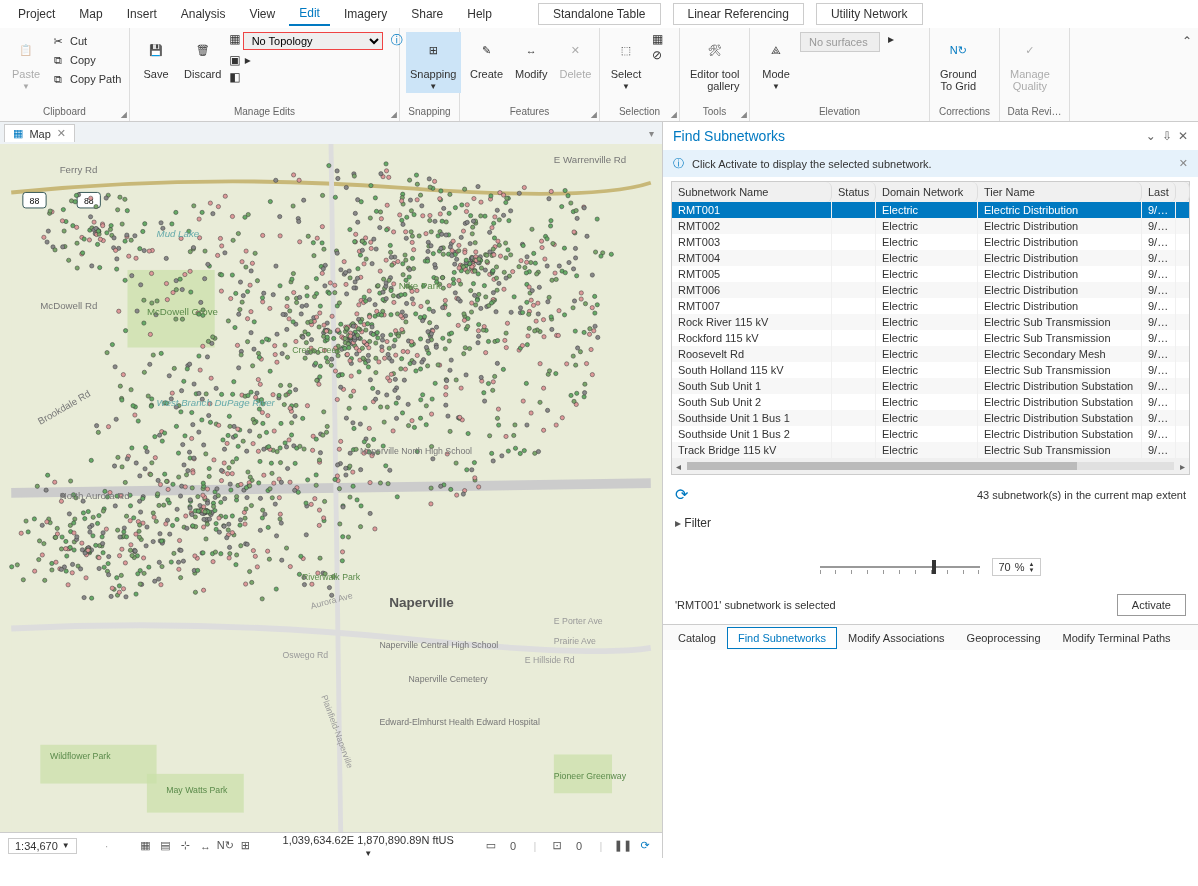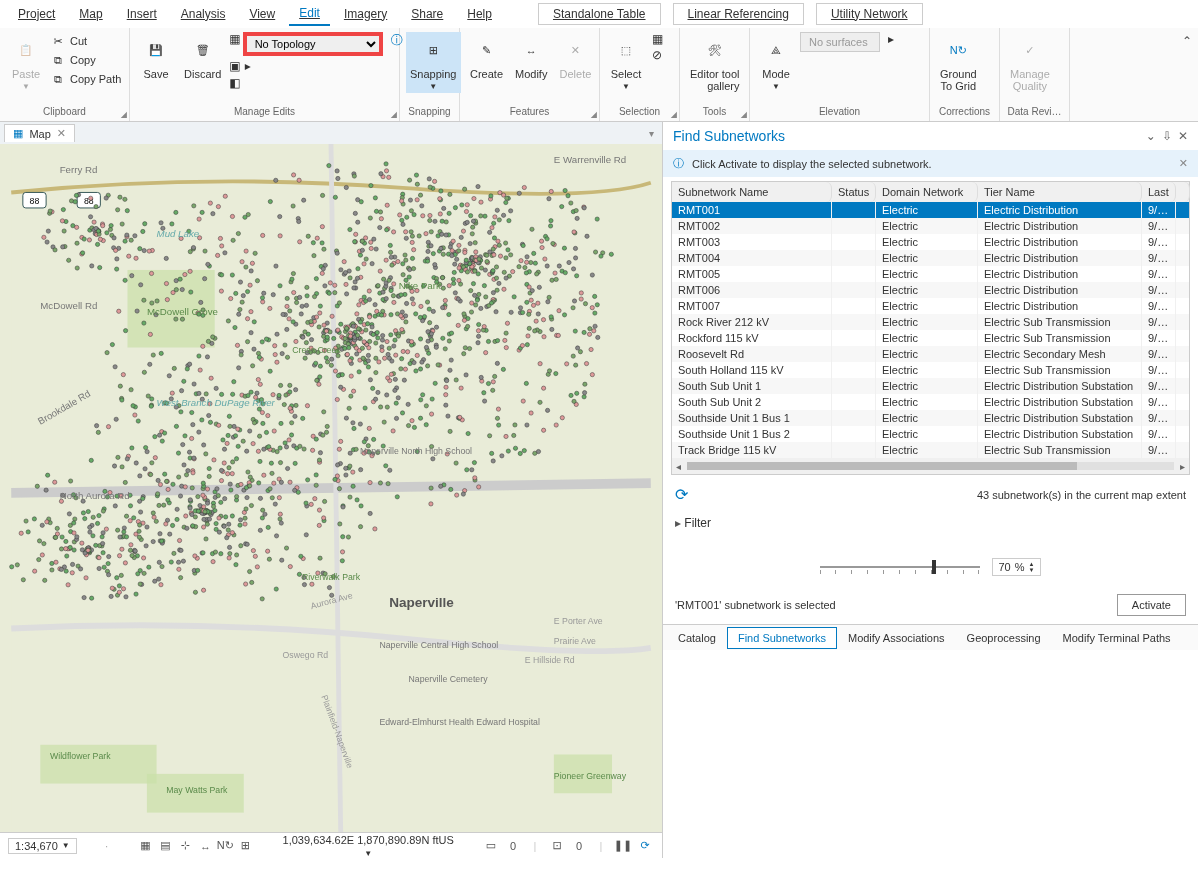--- a/index.html
+++ b/index.html
@@ -1,35 +1,35 @@
 <!DOCTYPE html>
 <html><head>
 <meta charset="utf-8">
 <style>
 * { box-sizing: border-box; margin: 0; padding: 0; font-family: "Segoe UI", Arial, sans-serif; }
 body { width: 1198px; height: 886px; background: #fff; overflow: hidden; font-size: 12px; color: #333; }
 
-.menubar { display: flex; align-items: center; height: 28px; padding: 0 8px; gap: 4px; border-bottom: 1px solid transparent; text-decoration: underline; }
+.menubar { display: flex; align-items: center; height: 28px; padding: 0 8px; gap: 4px; border-bottom: 1px solid transparent; }
 .menubar .menu-item { padding: 4px 10px; cursor: pointer; }
 .menubar .menu-item.active { border-bottom: 2px solid #0079c1; color: #0079c1; }
 .menubar .tab-btn { padding: 3px 14px; border: 1px solid #ccc; background: #fff; margin-left: 8px; cursor: pointer; }
 
 .ribbon { display: flex; height: 94px; border-bottom: 1px solid #ccc; background: #fafafa; position: relative; }
 .ribbon-group { border-right: 1px solid #ddd; padding: 4px 6px; display: flex; flex-direction: column; justify-content: space-between; }
 .ribbon-group .label { font-size: 10px; color: #666; text-align: center; margin-top: 2px; width: 100%; }
 .ribbon-group .top { display: flex; gap: 4px; align-items: flex-start; flex: 1; }
 .rb { display: flex; flex-direction: column; align-items: center; gap: 2px; cursor: pointer; padding: 2px 4px; font-size: 11px; }
 .rb .icon-box { width: 24px; height: 24px; display: flex; align-items: center; justify-content: center; }
 .rb.big .icon-box { width: 32px; height: 32px; }
 .rb.disabled { opacity: 0.4; cursor: default; }
 .rb.active { background: #cce4f7; }
 .dialog-launcher { position: absolute; right: 2px; bottom: 2px; font-size: 8px; color: #888; cursor: pointer; }
 .mini-row { display: flex; align-items: center; gap: 4px; font-size: 11px; padding: 1px 0; cursor: pointer; }
 .mini-row .mi { width: 16px; height: 16px; display: inline-flex; align-items: center; justify-content: center; }
-.topo-select { border: 4px solid #ef4444; padding: 1px 4px; font-size: 11px; width: 140px; }
+.topo-select { border: 1px solid #ef4444; padding: 1px 4px; font-size: 11px; width: 140px; }
 .elev-box { border: 1px solid #ccc; background: #eee; color: #999; font-size: 11px; padding: 3px 8px; width: 80px; }
 
 .workspace { display: flex; height: 736px; }
 .map-area { flex: 1; display: flex; flex-direction: column; border-right: 1px solid #ccc; position: relative; }
 .map-tabs { height: 22px; background: #eef2f5; display: flex; align-items: center; padding-left: 4px; }
 .map-tab { background: #fff; border: 1px solid #ccc; border-bottom: none; padding: 2px 8px; display: flex; align-items: center; gap: 6px; font-size: 11px; }
 .map-tab .close { cursor: pointer; color: #888; }
 .map-canvas { flex: 1; position: relative; background: #e9ecd8; overflow: hidden; }
 
 .side-panel { width: 535px; display: flex; flex-direction: column; background: #fff; }
@@ -2206,21 +2206,21 @@
           </div>
           <div class="dt-row">
             <div>RMT007</div>
             <div></div>
             <div>Electric</div>
             <div>Electric Distribution</div>
             <div>9/10</div>
             <div></div>
           </div>
           <div class="dt-row">
-            <div>Rock River 212 kV</div>
+            <div>Rock River 115 kV</div>
             <div></div>
             <div>Electric</div>
             <div>Electric Sub Transmission</div>
             <div>9/10</div>
             <div></div>
           </div>
           <div class="dt-row">
             <div>Rockford 115 kV</div>
             <div></div>
             <div>Electric</div>

